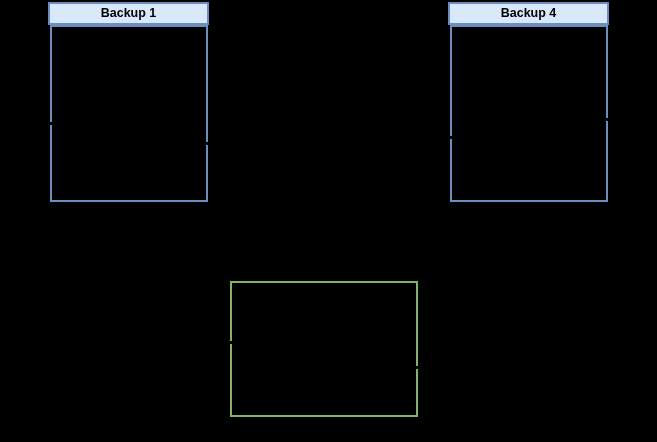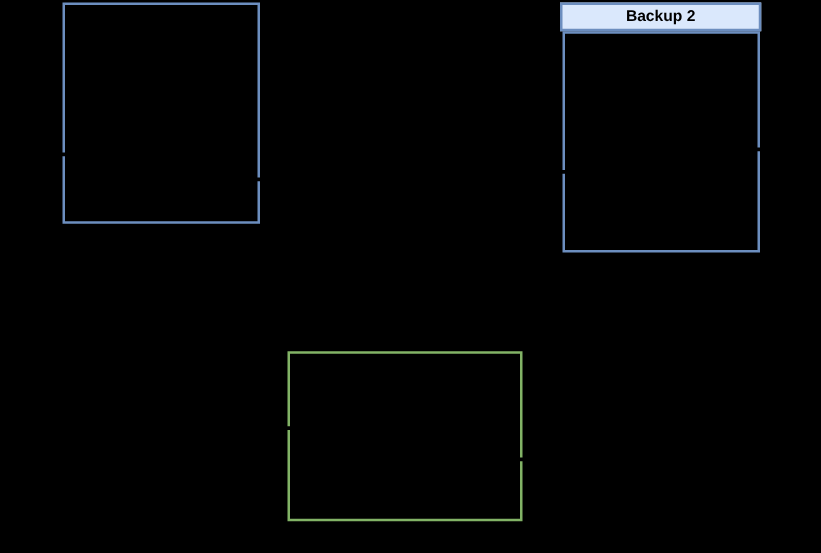--- a/index.html
+++ b/index.html
@@ -69,25 +69,26 @@
   #stub-backup2-right { left: 604px; top: 118px; }
   #stub-dedup-left    { left: 225px; top: 341px; }
   #stub-dedup-right   { left: 414px; top: 366px; }
 </style>
 </head>
 <body>
 
 <div class="canvas">
 
   <div class="node blue" id="node-backup1">
+    <div class="node-header">Backup 1</div>
     <div class="node-body"></div>
   </div>
 
   <div class="node blue" id="node-backup2">
-    <div class="node-header">Backup 2</div>
+    <div class="node-header">Backup 4</div>
     <div class="node-body"></div>
   </div>
 
   <div class="node green" id="node-dedup">
     <div class="node-body"></div>
   </div>
 
   <div class="stub" id="stub-backup1-left"></div>
   <div class="stub" id="stub-backup1-right"></div>
   <div class="stub" id="stub-backup2-left"></div>

